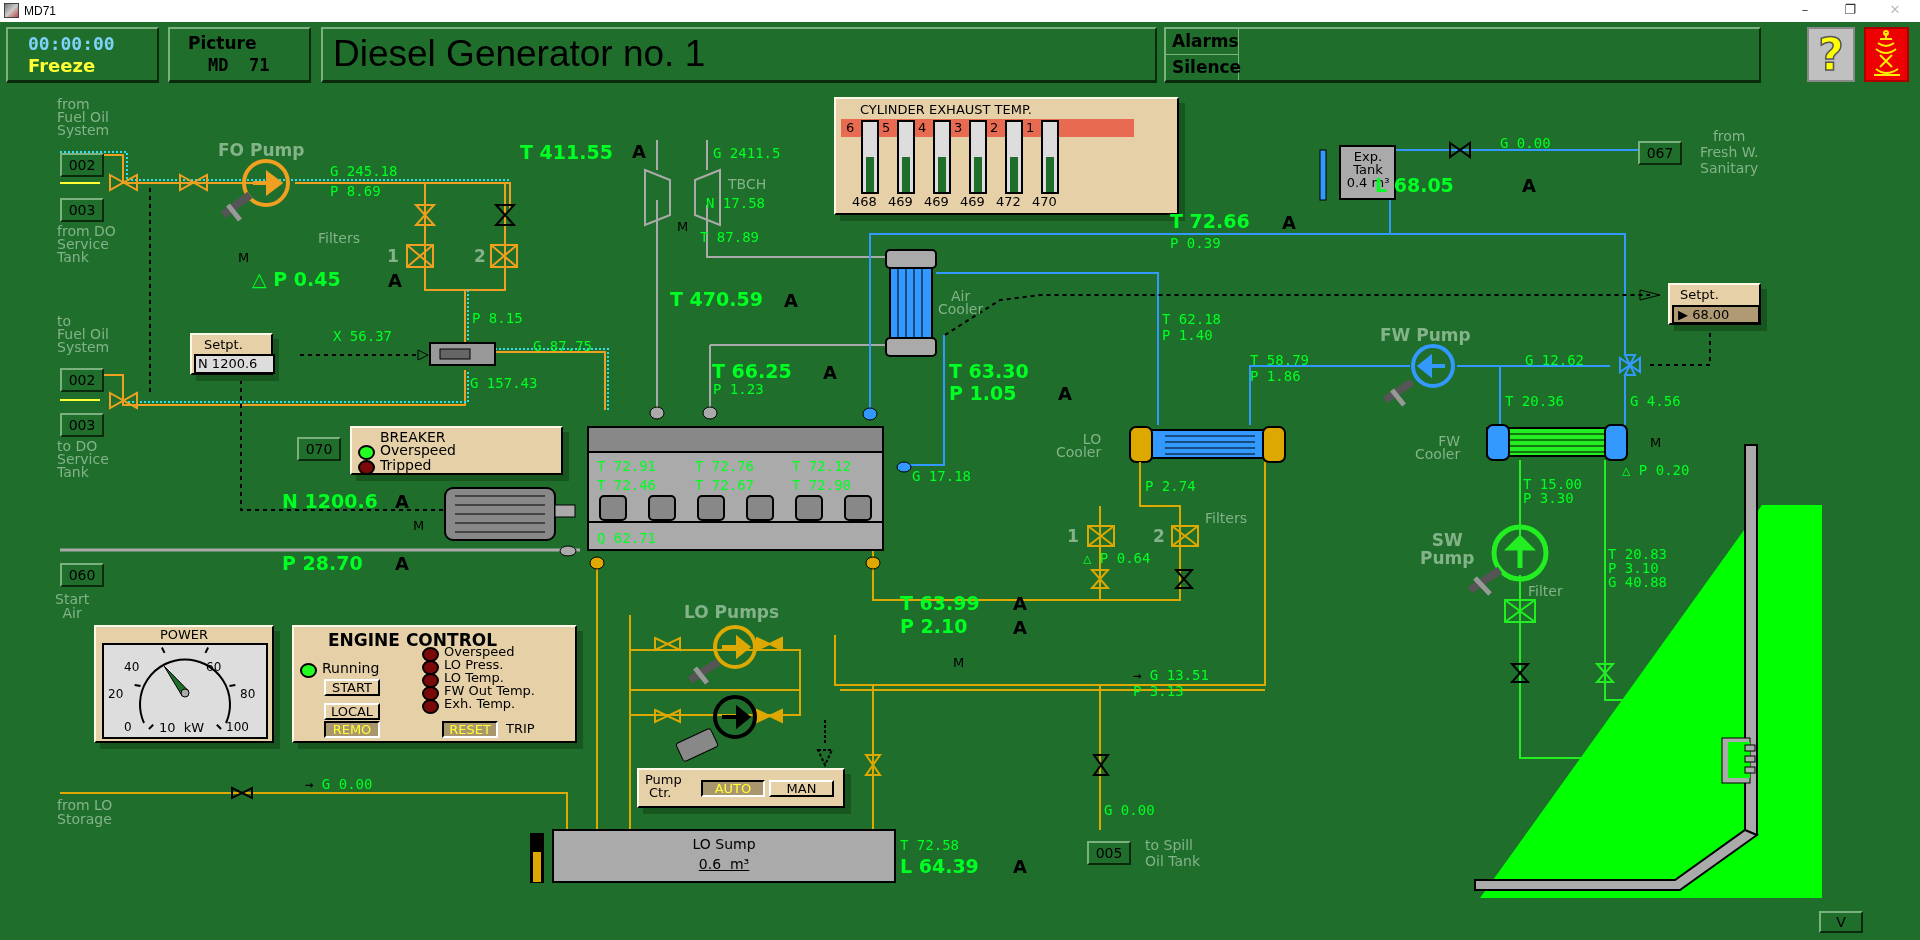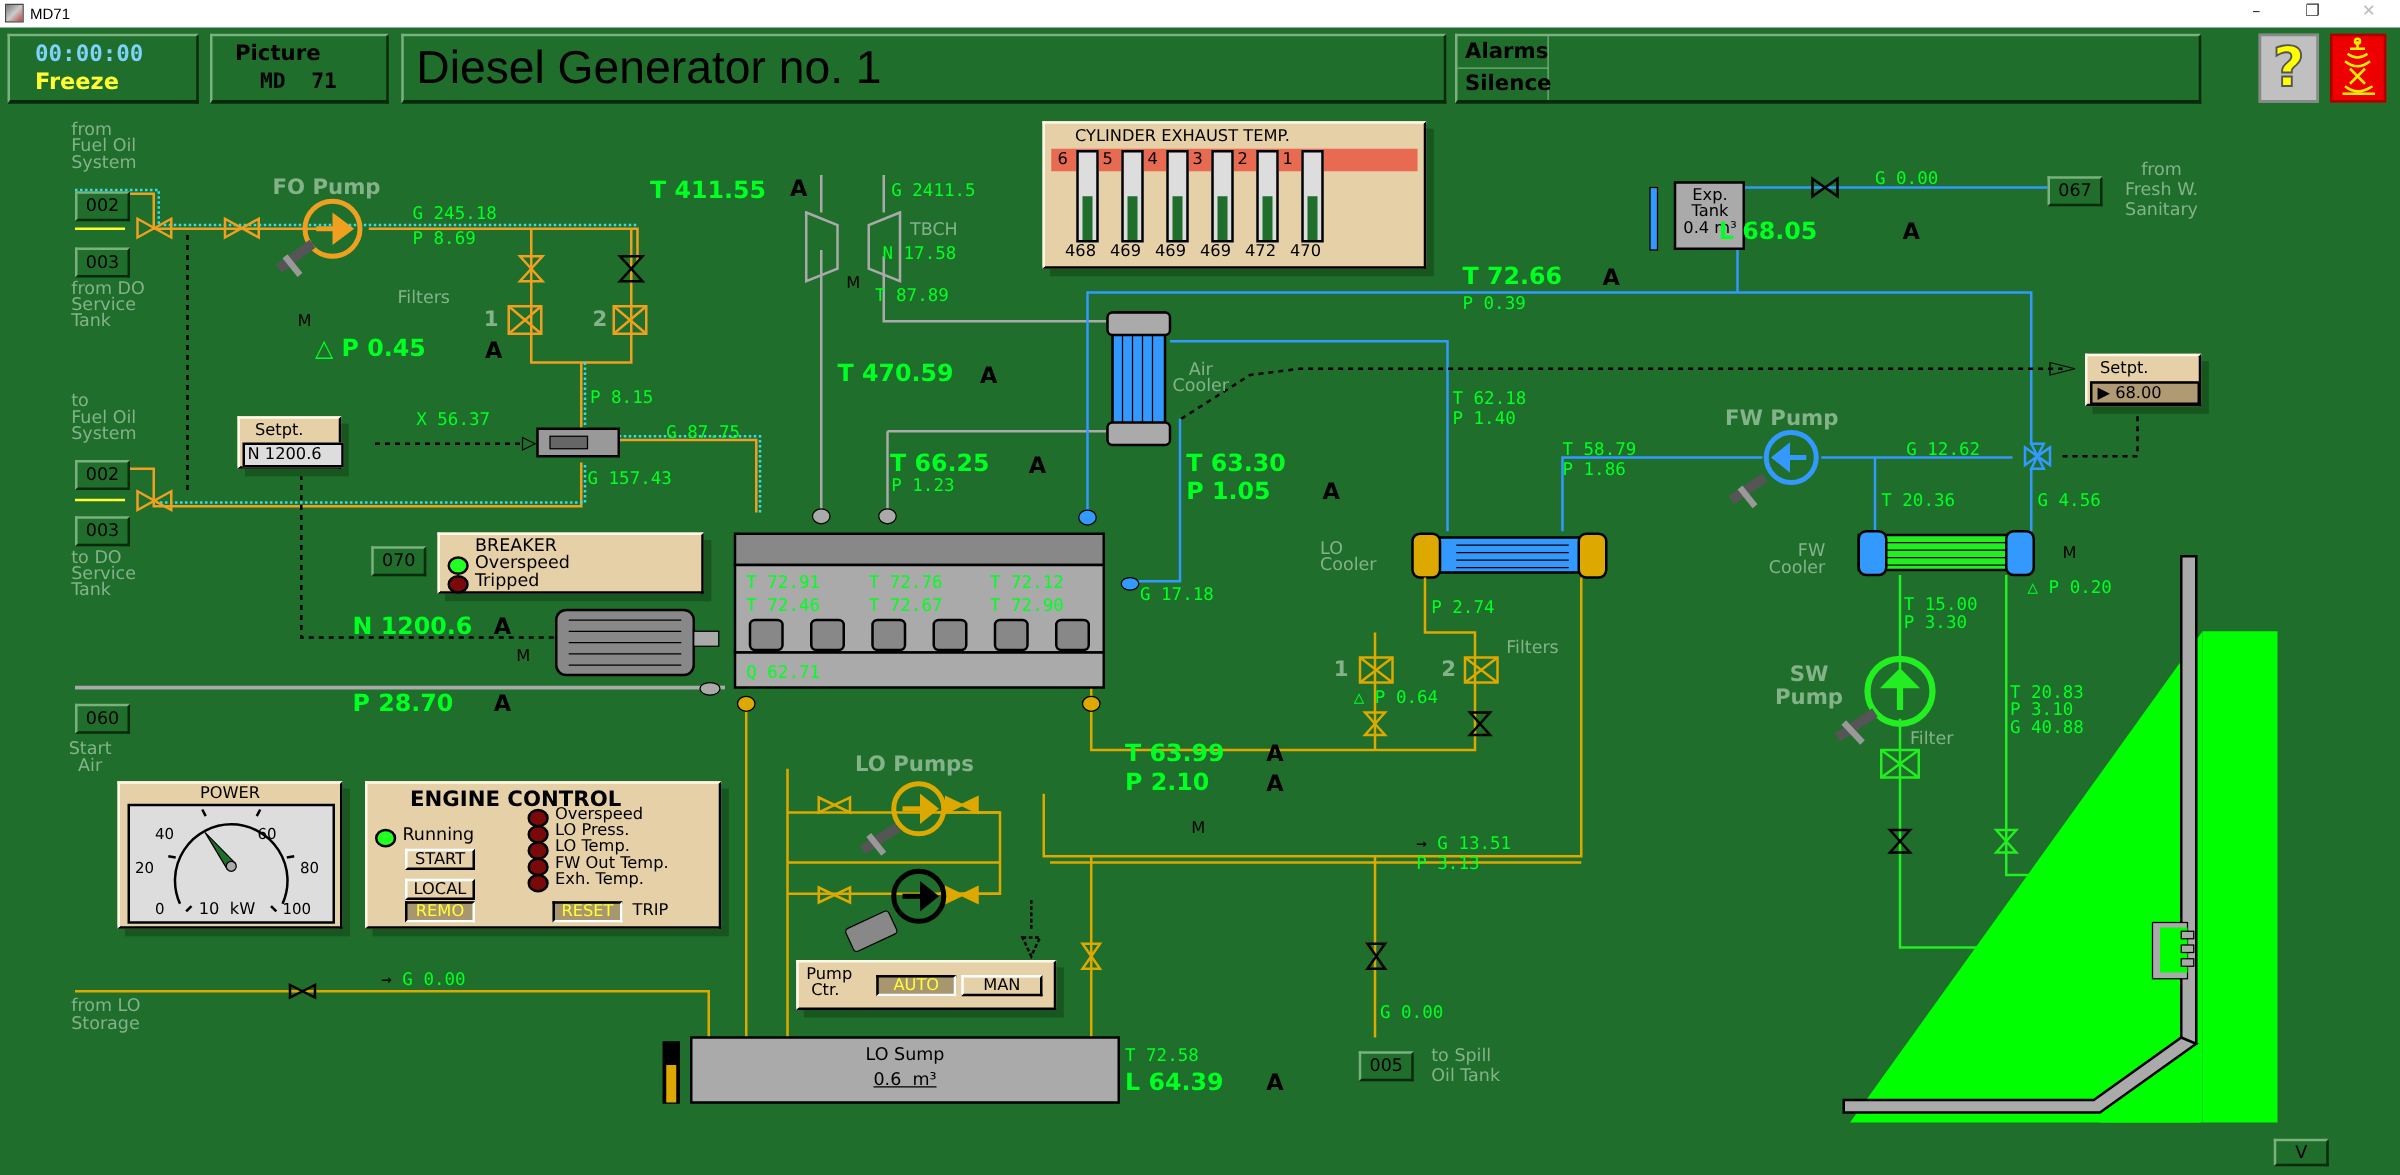--- a/index.html
+++ b/index.html
@@ -290,21 +290,21 @@
 <div class="gbig" style="left:520px;top:141px;">T  411.55</div>
 <div class="alabel" style="left:632px;top:141px;">A</div>
 <div class="gtext" style="left:713px;top:145px;">G 2411.5</div>
 <div class="dimtxt" style="left:728px;top:178px;">TBCH</div>
 <div class="gtext" style="left:706px;top:195px;">N 17.58</div>
 <div class="mlabel" style="left:677px;top:219px;">M</div>
 <div class="gtext" style="left:700px;top:229px;">T 87.89</div>
 <div class="gbig" style="left:670px;top:288px;">T  470.59</div>
 <div class="alabel" style="left:784px;top:290px;">A</div>
 
-<div class="beige" style="left:834px;top:97px;width:307px;height:118px;box-shadow:6px 6px 0 #17561f;">
+<div class="beige" style="left:834px;top:97px;width:345px;height:118px;box-shadow:6px 6px 0 #17561f;">
   <div style="position:absolute;left:24px;top:3px;font-size:13px;">CYLINDER EXHAUST TEMP.</div>
   <div style="position:absolute;left:5px;top:20px;width:293px;height:18px;background:#e86a50;"></div>
   <div id="cyl-bars">
       <div style="position: absolute; left: 10px; top: 21px; font-size: 13px;">6</div>
       <div style="position: absolute; left: 25px; top: 21px; width: 14px; height: 70px; background: rgb(221, 221, 221); border: 2px solid rgb(0, 0, 0);">
         <div style="position: absolute; left: 3px; bottom: 0px; width: 8px; height: 35px; background: rgb(31, 110, 43);"></div>
       </div>
       <div style="position: absolute; left: 16px; top: 95px; font-size: 13px;">468</div>
       <div style="position: absolute; left: 46px; top: 21px; font-size: 13px;">5</div>
       <div style="position: absolute; left: 61px; top: 21px; width: 14px; height: 70px; background: rgb(221, 221, 221); border: 2px solid rgb(0, 0, 0);">
@@ -449,21 +449,21 @@
   <div class="lamp off" style="left:128px;top:46px;"></div>
   <div style="position:absolute;left:150px;top:43px;font-size:13px;">LO Temp.</div>
   <div class="lamp off" style="left:128px;top:59px;"></div>
   <div style="position:absolute;left:150px;top:56px;font-size:13px;">FW Out Temp.</div>
   <div class="lamp off" style="left:128px;top:72px;"></div>
   <div style="position:absolute;left:150px;top:69px;font-size:13px;">Exh. Temp.</div>
   <div class="btn active" style="left:148px;top:94px;width:56px;height:17px;line-height:13px;">RESET</div>
   <div style="position:absolute;left:212px;top:94px;font-size:13px;">TRIP</div>
 </div>
 
-<div class="dimtxt" style="left:1056px;top:433px;text-align:left;">
+<div class="dimtxt" style="left:1056px;top:433px;text-align:right;">
     <div>LO</div>
     <div>Cooler</div>
   </div>
 <div class="gtext" style="left:1145px;top:478px;">P 2.74</div>
 <div class="dimtxt" style="left:1205px;top:512px;">Filters</div>
 <div class="dimbold" style="left:1067px;top:527px;">1</div>
 <div class="dimbold" style="left:1153px;top:527px;">2</div>
 <div class="gtext" style="left:1083px;top:550px;">△ <span>P 0.64</span></div>
 <div class="gbig" style="left:900px;top:592px;">T  63.99</div>
 <div class="alabel" style="left:1013px;top:593px;">A</div>

